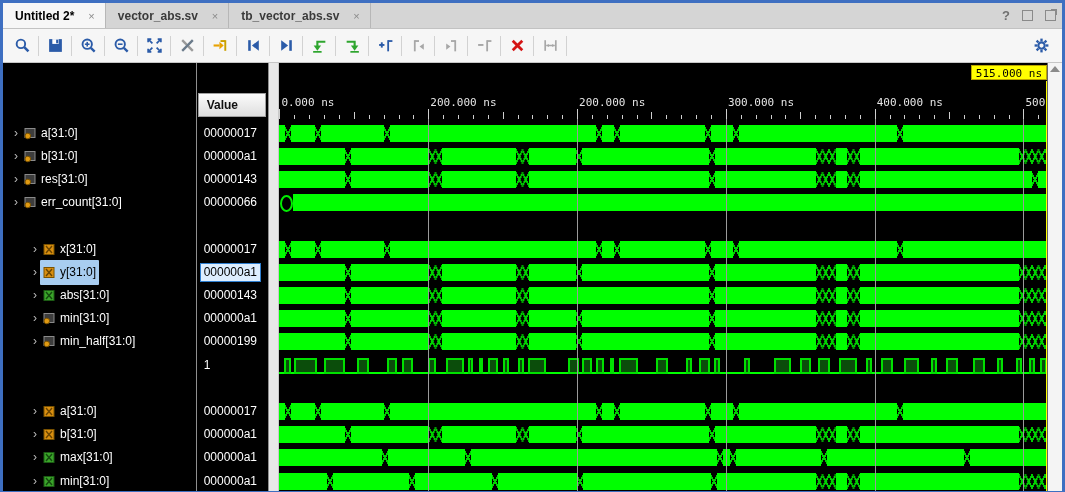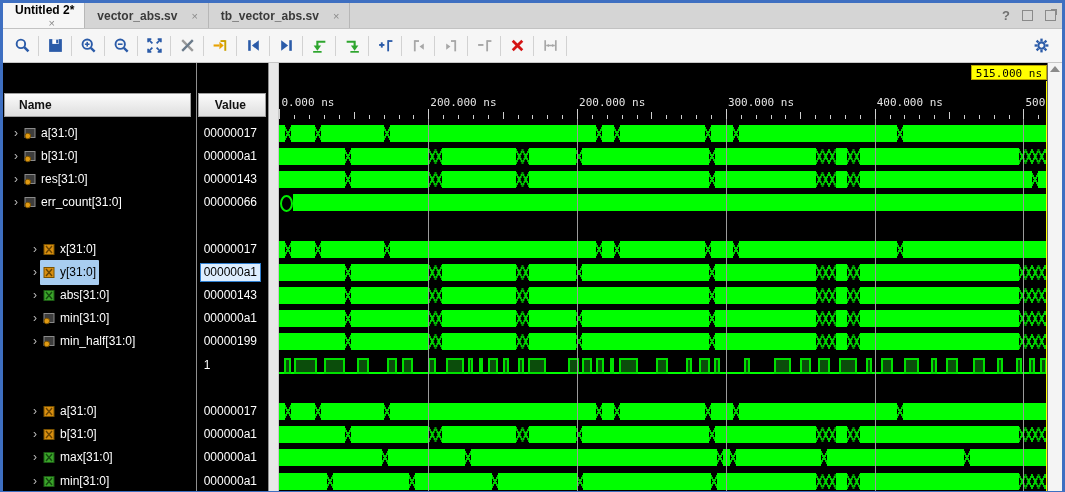--- a/index.html
+++ b/index.html
@@ -4,21 +4,21 @@
 <style>
   html,body{margin:0;padding:0;width:1065px;height:492px;overflow:hidden;
     font-family:"Liberation Sans",sans-serif;background:#fff;}
   .window{position:relative;width:1065px;height:492px;box-sizing:border-box;
     border:3px solid #3e6fc1;background:#f6f6f6;}
   
   .tabbar{height:25px;background:#d5d5d5;display:flex;align-items:stretch;
     border-bottom:1px solid #c2c2c2;position:relative;}
   .tab{display:flex;align-items:center;padding:0 10px 0 12px;font-size:12px;font-weight:bold;
     color:#3a3a3a;border-right:1px solid #b7b7b7;cursor:default;background:#d5d5d5;}
-  .tab.active{background:#f6f6f6;color:#000;flex-direction:column;}
+  .tab.active{background:#f6f6f6;color:#000;}
   .tab .close{margin-left:14px;color:#8a8a8a;font-size:11px;font-weight:normal;}
   .winicons{position:absolute;right:6px;top:0;height:25px;display:flex;align-items:center;gap:12px;color:#707070;}
   .winicons .help{font-size:13px;font-weight:bold;}
   .box-ico{width:9px;height:9px;border:1.5px solid #8a8a8a;display:inline-block;position:relative;}
   .box-ico.float:after{content:"";position:absolute;right:-2px;top:-2px;width:5px;height:5px;
     border-top:1.5px solid #8a8a8a;border-right:1.5px solid #8a8a8a;}
   
   .toolbar{height:33px;background:#f6f6f6;display:flex;align-items:center;padding-left:6px;
     border-bottom:1px solid #c6c6c6;position:relative;}
   .tbtn{width:26px;height:24px;display:flex;align-items:center;justify-content:center;border-radius:2px;}
@@ -246,21 +246,20 @@
             <line x1="10.8" y1="10.8" x2="12.6" y2="12.6"></line>
             <line x1="12.6" y1="3.4" x2="10.8" y2="5.2"></line>
             <line x1="5.2" y1="10.8" x2="3.4" y2="12.6"></line>
           </g>
         </svg>
       </span>
     </div>
 
   <div class="main">
     <div class="col-names" id="names">
-      <div class="colhead" style="left:1px;width:187px;padding-left:14px;">Name</div>
     <div class="trow" style="top: 58.5px; padding-left: 8px;">
           <span class="chev">›</span>
           <span class="ticon">
             <svg width="14" height="13" viewBox="0 0 14 13">
               <rect x="2" y="1.5" width="10" height="9" fill="#3d3d3d" stroke="#8a8a8a"></rect>
               <circle cx="4.8" cy="9" r="2.8" fill="#e09a12" stroke="#7a5200"></circle>
             </svg>
           </span>
           <span>a[31:0]</span>
         </div>
@@ -381,21 +380,21 @@
           <span class="ticon">
             <svg width="14" height="13" viewBox="0 0 14 13">
               <rect x="2" y="1.5" width="10" height="10" fill="#3aa42a" stroke="#1c5c14"></rect>
               <path d="M4,3 L10,10 M10,3 L4,10" stroke="#14490e" stroke-width="1.4" fill="none"></path>
             </svg>
           </span>
           <span>min[31:0]</span>
         </div>
       </div>
     <div class="col-values" id="values">
-      <div class="colhead" style="left:1px;width:68px;padding-left:16px;">Value</div>
+      <div class="colhead" style="left:1px;width:68px;padding-left:8px;">Value</div>
     <div class="vrow" style="top: 58.5px;">00000017</div>
         <div class="vrow" style="top: 81.7px;">000000a1</div>
         <div class="vrow" style="top: 104.9px;">00000143</div>
         <div class="vrow" style="top: 128.1px;">00000066</div>
         <div class="vrow" style="top: 151.3px;"></div>
         <div class="vrow" style="top: 174.5px;">00000017</div>
         <div class="vrow" style="top: 197.7px;"><span class="vsel">000000a1</span></div>
         <div class="vrow" style="top: 220.9px;">00000143</div>
         <div class="vrow" style="top: 244.1px;">000000a1</div>
         <div class="vrow" style="top: 267.3px;">00000199</div>

